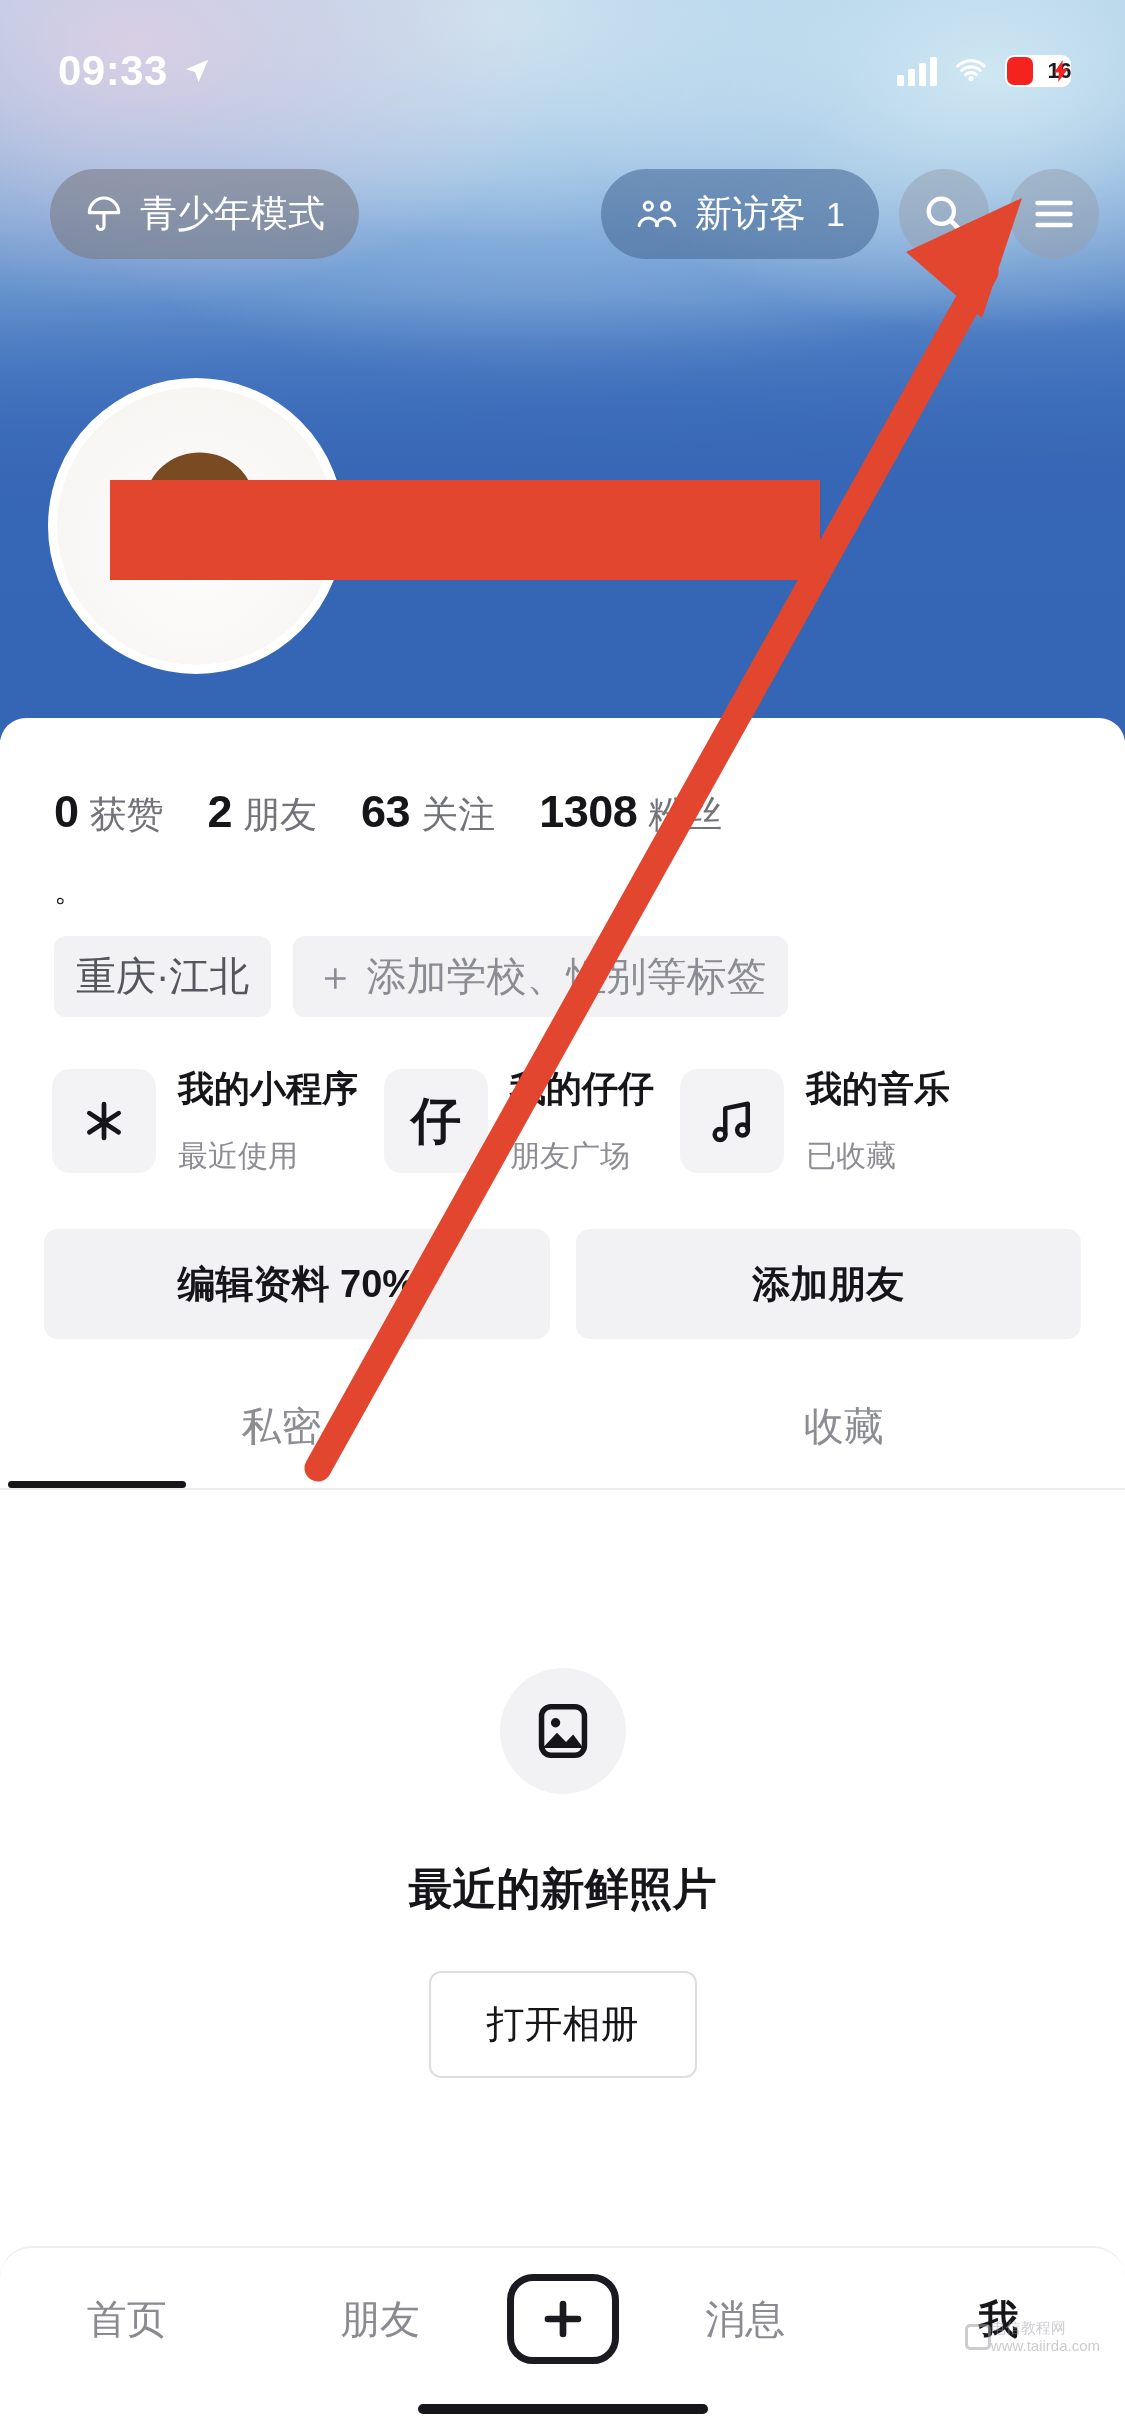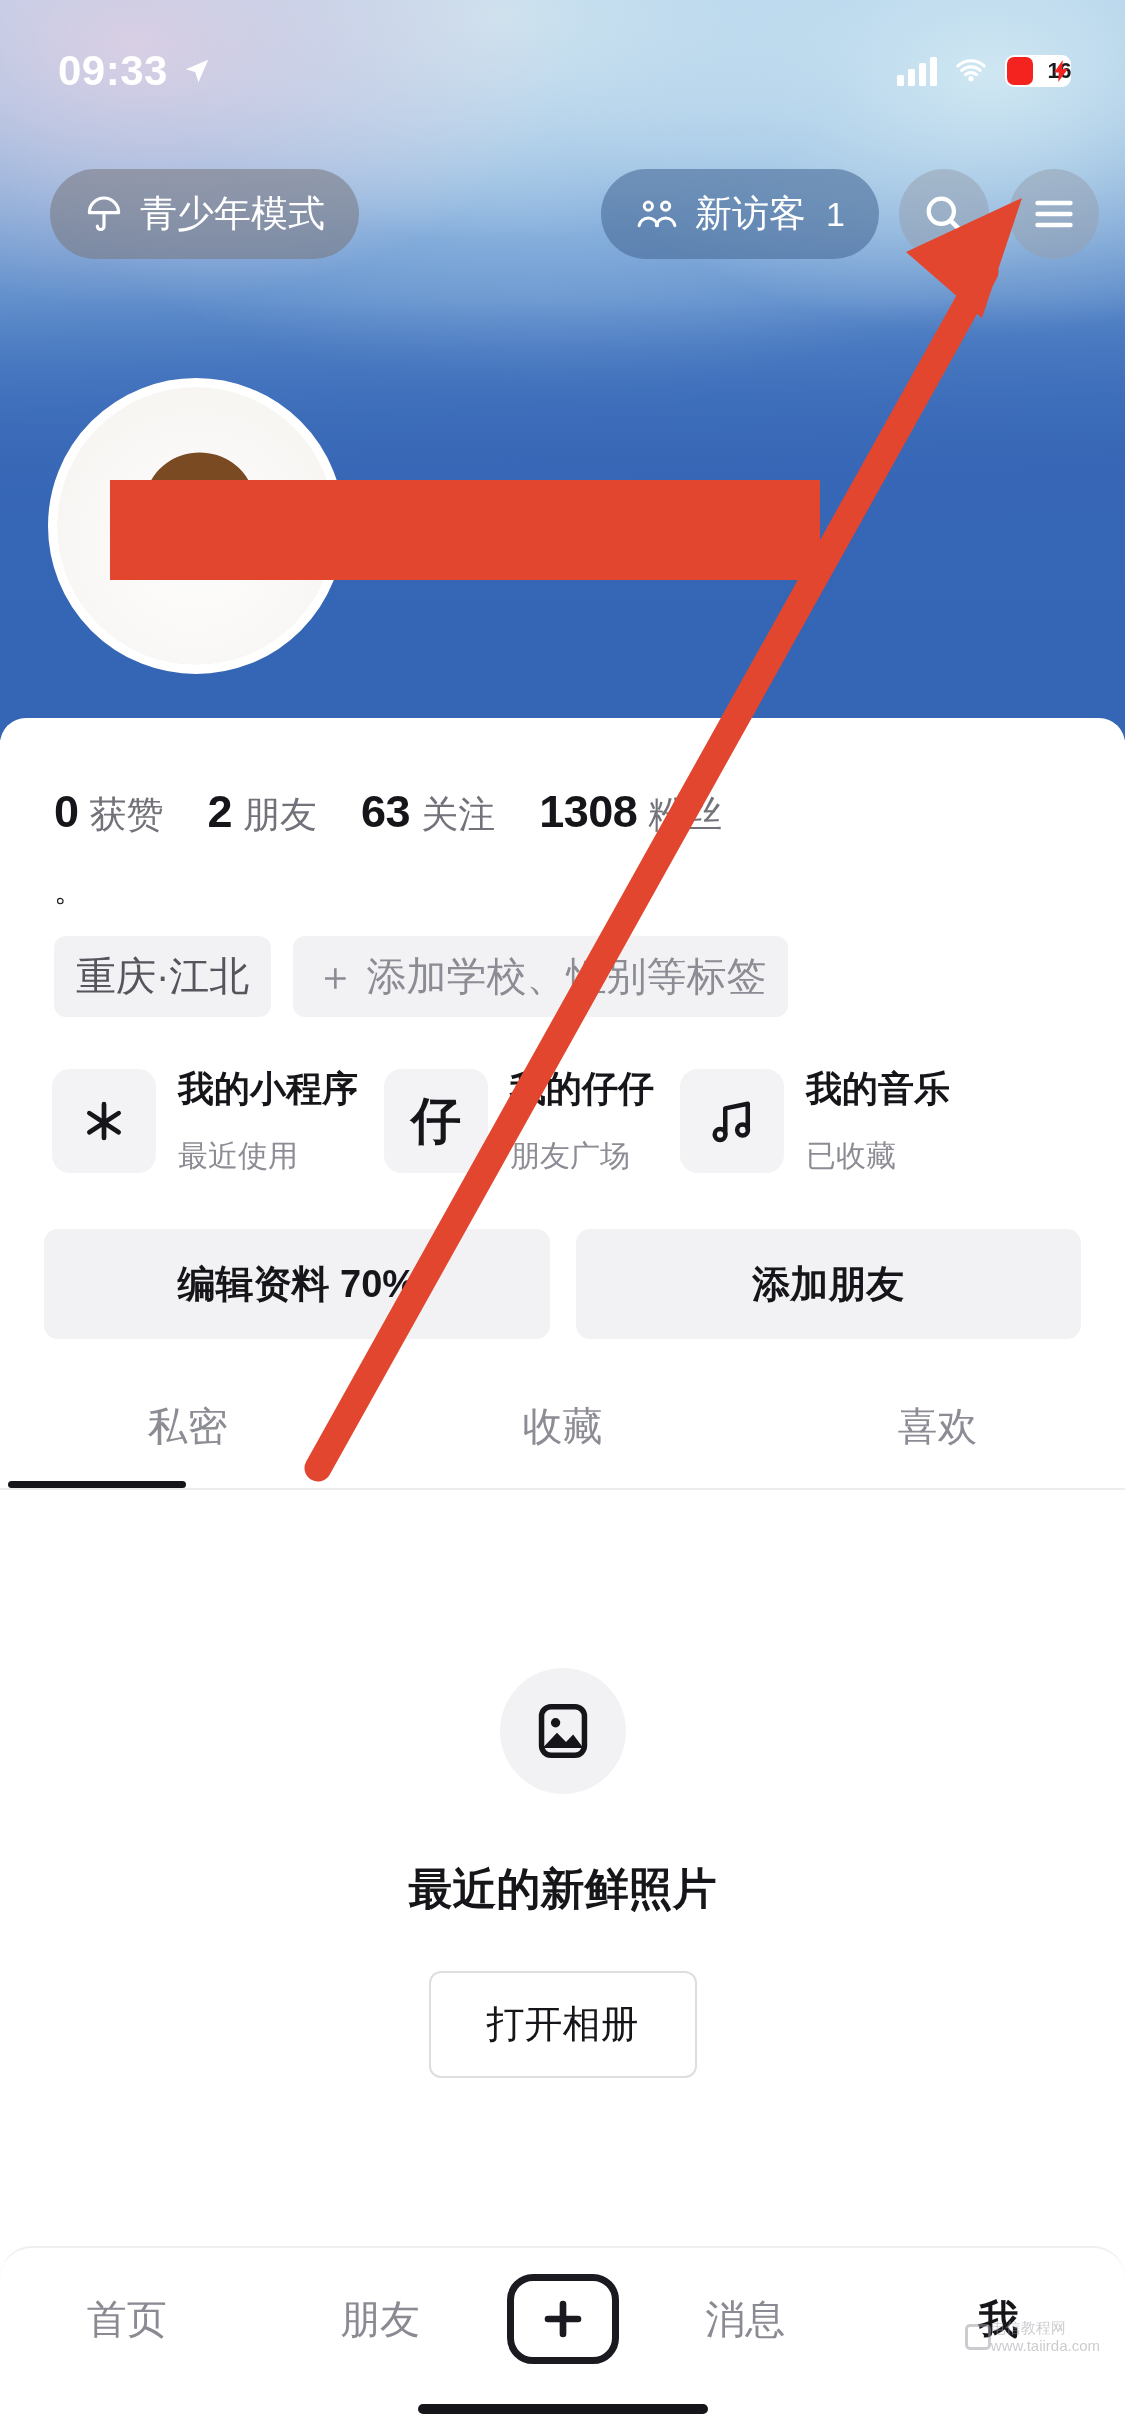--- a/index.html
+++ b/index.html
@@ -303,21 +303,20 @@
     </div>
 
     <div class="actions">
       <div class="act">编辑资料 70%</div>
       <div class="act">添加朋友</div>
     </div>
 
     <div class="tabs">
       <div class="tab">私密</div>
       <div class="tab">收藏</div>
-      <div class="tab">喜欢</div>
       <div class="tab-underline"></div>
     </div>
     <div class="tabs-divider"></div>
 
     <div class="empty">
       <div class="empty-icon">
         <svg width="66" height="66" viewBox="0 0 24 24">
           <rect x="4.2" y="3.2" width="15.6" height="17.6" rx="3.4" fill="none" stroke="#16161a" stroke-width="2"></rect>
           <circle cx="9.3" cy="9" r="1.7" fill="#16161a"></circle>
           <path d="M4.6 18.2 9.8 12.6l3.3 3.4 2.6-2.7 3.7 4.9z" fill="#16161a"></path>

